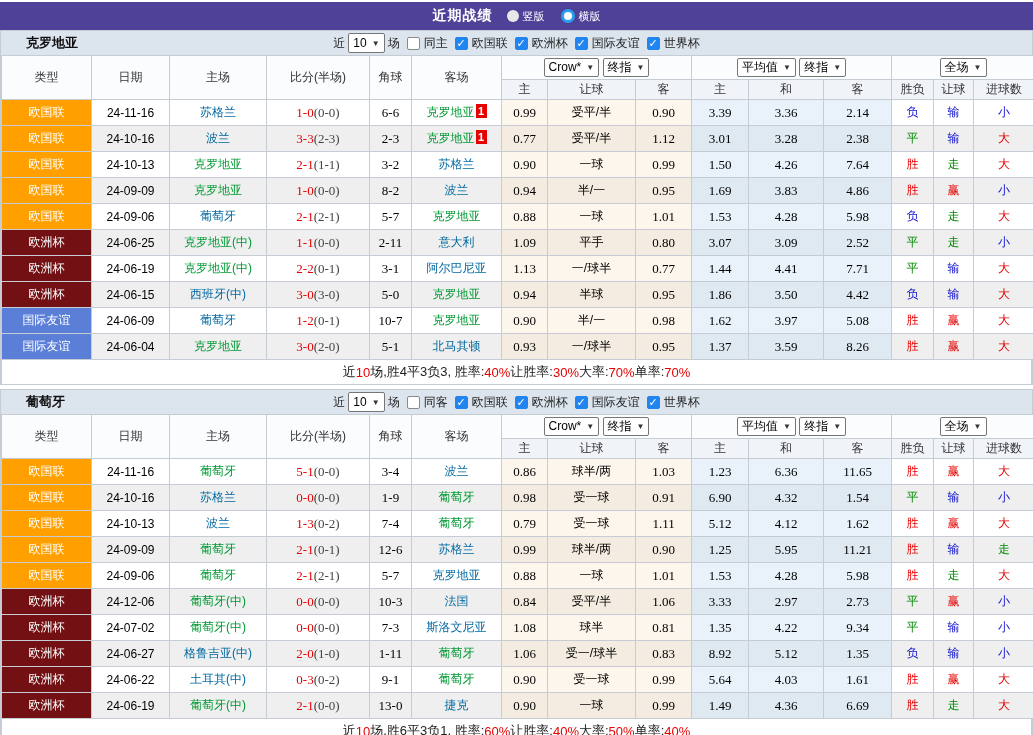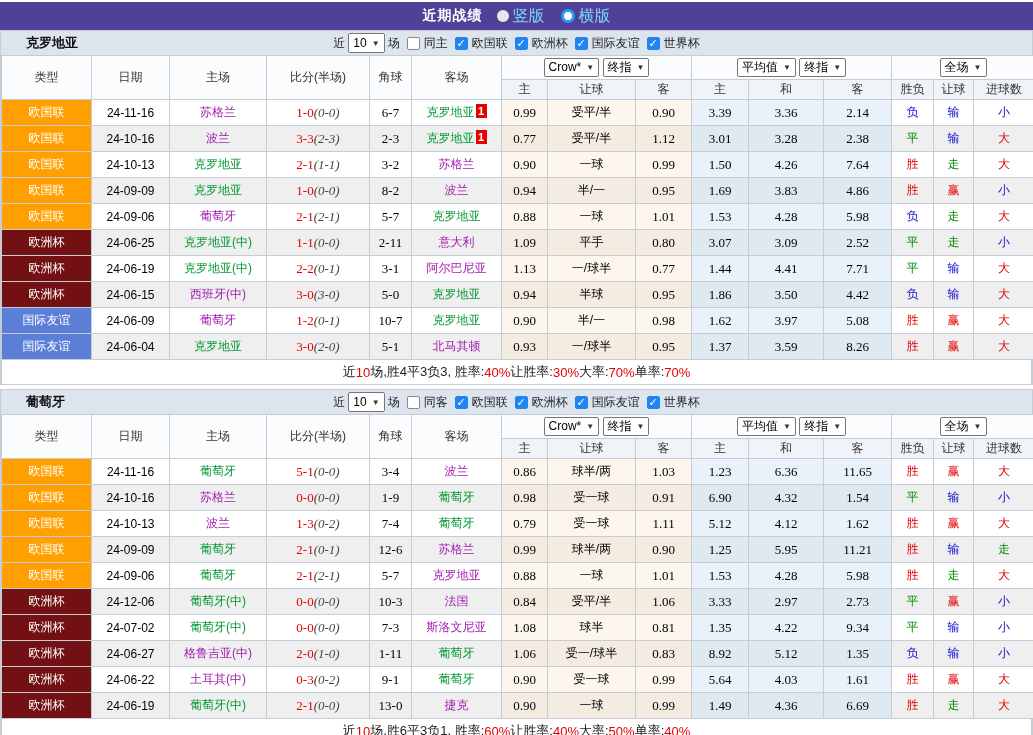--- a/index.html
+++ b/index.html
@@ -15,21 +15,21 @@
   
   .topbar {
     height: 28px; background: #4e4197; color: #fff;
     display: flex; align-items: center; justify-content: center; gap: 14px;
   }
   .topbar .title { font-size: 14px; font-weight: bold; letter-spacing: 1px; }
   .radio-group { display: flex; align-items: center; gap: 16px; }
   .radio-item { display: flex; align-items: center; gap: 4px; cursor: pointer; }
   .radio { width: 12px; height: 12px; border-radius: 50%; background: #e8e8e8; display:inline-block; }
   .radio.on { background: #fff; border: 3px solid #2b9df0; width: 14px; height: 14px; }
-  .radio-label { font-size: 16px; color: #7dd3fc; }
+  .radio-label { font-size: 11px; color: #ffffff; }
 
   
   .section { border-left: 1px solid #c6ccd4; border-right: 1px solid #c6ccd4; }
   .section-bar {
     height: 25px; background: #dce4ee; position: relative;
     display: flex; align-items: center; border-top: 1px solid #c6ccd4;
   }
   .team-name { position: absolute; left: 25px; font-weight: bold; font-size: 13px; color: #111; }
   .filters { margin: 0 auto; display: flex; align-items: center; gap: 3px; }
   .sel {
@@ -55,24 +55,24 @@
 
   tr.odd  .cell-base { background: #ffffff; }
   tr.even .cell-base { background: #efefef; }
   tr.odd  .cell-odds { background: #fdf6ec; }
   tr.even .cell-odds { background: #f4ece1; }
   tr.odd  .cell-avg  { background: #e9f2fa; }
   tr.even .cell-avg  { background: #dfe9f2; }
 
   td.c-type { color: #fff; }
   .num { font-family: "Liberation Serif", "DejaVu Serif", serif; font-size: 13px; }
-  .team { color: #a21caf; }
+  .team { color: #0369a1; }
   .team.hl { color: #009933; }
   .ft { color: #e60000; }
-  .ht { color: #444; font-style: italic; }
+  .ht { color: #444; }
   .badge {
     display: inline-block; background: #e60000; color: #fff; font-size: 11px; font-weight: bold;
     width: 11px; height: 14px; line-height: 14px; vertical-align: 1px; margin-left: 1px;
     font-family: "Liberation Sans", sans-serif;
   }
 
   
   .summary {
     height: 25px; display: flex; align-items: center; justify-content: center;
     border: 1px solid #c6ccd4; border-top: none; background: #fff; font-size: 13px;
@@ -188,21 +188,21 @@
           <th>让球</th>
           <th>进球数</th>
         </tr>
       </thead>
       <tbody>
           <tr class="odd">
             <td class="c-type" style="background: rgb(255, 160, 0);">欧国联</td>
             <td class="cell-base">24-11-16</td>
             <td class="cell-base"><span class="team">苏格兰</span></td>
             <td class="cell-base num"><span class="ft">1-0</span><span class="ht">(0-0)</span></td>
-            <td class="cell-base num">6-7</td>
+            <td class="cell-base num">6-6</td>
             <td class="cell-base"><span class="team hl">克罗地亚</span><span class="badge" style="background: rgb(230, 0, 0);">1</span></td>
             <td class="cell-odds num">0.99</td>
             <td class="cell-odds">受平/半</td>
             <td class="cell-odds num">0.90</td>
             <td class="cell-avg num">3.39</td>
             <td class="cell-avg num">3.36</td>
             <td class="cell-avg num">2.14</td>
             <td class="cell-base" style="color: rgb(16, 16, 208);">负</td>
             <td class="cell-base" style="color: rgb(16, 16, 208);">输</td>
             <td class="cell-base" style="color: rgb(16, 16, 208);">小</td>

